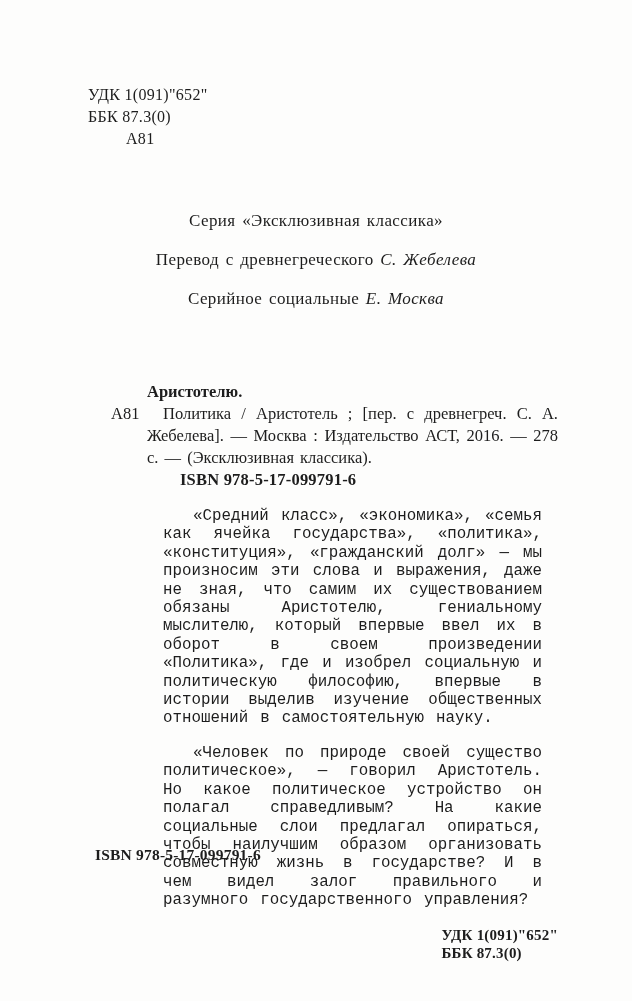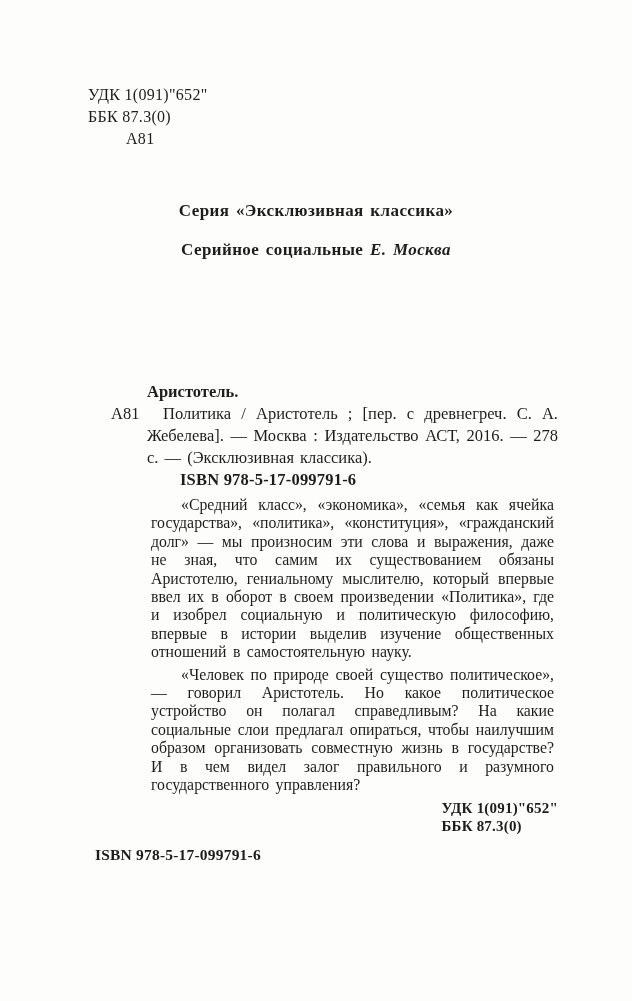--- a/index.html
+++ b/index.html
@@ -23,26 +23,25 @@
     left: 88px;
     font-size: 16px;
     line-height: 22px;
     letter-spacing: 0.3px;
   }
   .top-codes .sign { padding-left: 38px; }
 
   
   .series {
     position: absolute;
-    top: 201px;
+    top: 211px;
     left: 0;
     width: 100%;
     text-align: center;
     font-size: 17px;
-    font-weight: bold;
   }
   .series .line {
     line-height: 20px;
     margin: 0 0 19px 0;
     letter-spacing: 0.4px;
     word-spacing: 2px;
   }
   .italic { font-style: italic; }
 
   
@@ -75,22 +74,23 @@
   }
 
   .annotation {
     margin-top: 5px;
     font-size: 15.8px;
     line-height: 18.4px;
     text-align: justify;
     word-spacing: 2.5px;
   }
   .annotation p {
-    margin: 4px;
+    margin: 16px;
     text-indent: 30px;
+    font-family: Liberation Mono, monospace;
   }
 
   .bottom-codes {
     margin-top: 2px;
     text-align: right;
   }
   .bottom-codes .inner {
     display: inline-block;
     text-align: left;
     font-weight: bold;
@@ -119,25 +119,26 @@
 <div class="page">
 
   <div class="top-codes">
     <div>УДК 1(091)"652"</div>
     <div>ББК 87.3(0)</div>
     <div class="sign">А81</div>
   </div>
 
   <div class="series">
     <p class="line">Серия «Эксклюзивная классика»</p>
+    <p class="line"><span>Перевод с древнегреческого</span> <span class="italic">С. Жебелева</span></p>
     <p class="line"><span>Серийное социальные</span> <span class="italic">Е. Москва</span></p>
   </div>
 
   <div class="card">
-    <div class="author-heading">Аристотель.</div>
+    <div class="author-heading">Аристотелю.</div>
     <p class="desc"><span class="card-sign">А81</span><span>Политика / Аристотель ; [пер. с древнегреч. С. А. Жебелева]. — Москва : Издательство АСТ, 2016. — 278 с. — (Эксклюзивная классика).</span></p>
     <div class="isbn-line">ISBN 978-5-17-099791-6</div>
 
     <div class="annotation">
       <p>«Средний класс», «экономика», «семья как ячейка государства», «политика», «конституция», «гражданский долг» — мы произносим эти слова и выражения, даже не зная, что самим их существованием обязаны Аристотелю, гениальному мыслителю, который впервые ввел их в оборот в своем произведении «Политика», где и изобрел социальную и политическую философию, впервые в истории выделив изучение общественных отношений в самостоятельную науку.</p>
       <p>«Человек по природе своей существо политическое», — говорил Аристотель. Но какое политическое устройство он полагал справедливым? На какие социальные слои предлагал опираться, чтобы наилучшим образом организовать совместную жизнь в государстве? И в чем видел залог правильного и разумного государственного управления?</p>
     </div>
 
     <div class="bottom-codes">
       <div class="inner">

